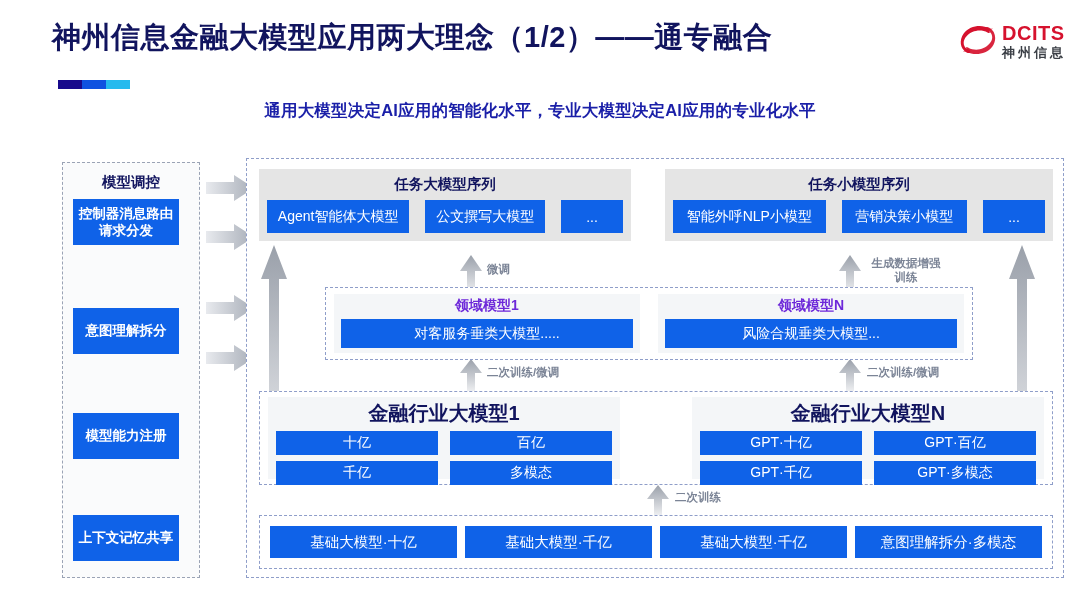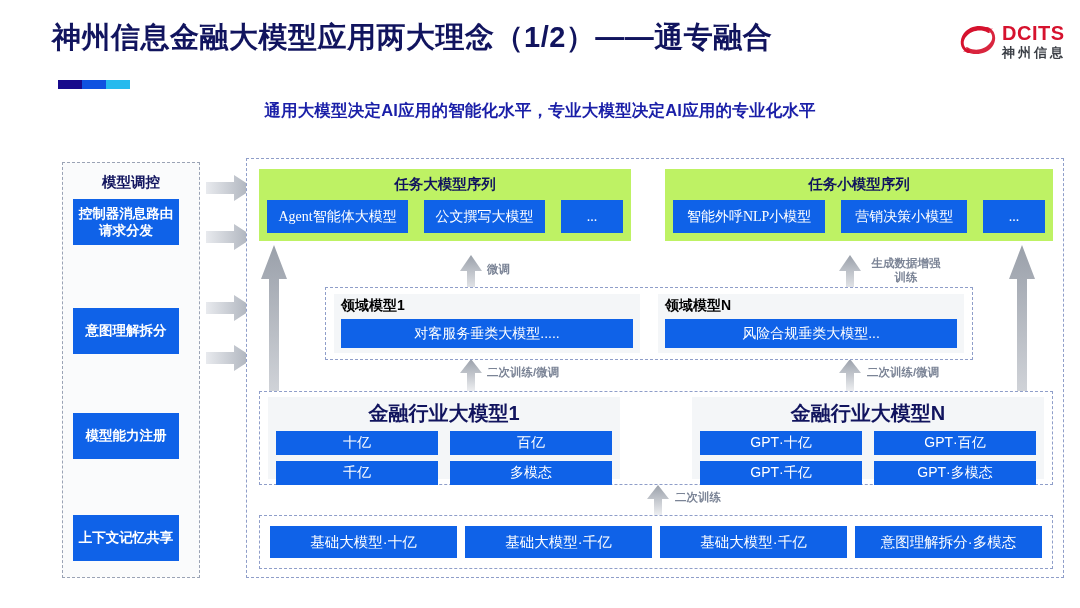--- a/index.html
+++ b/index.html
@@ -62,23 +62,22 @@
   .ar4 { left:206px; top:345px; }
 
   
   .outer {
     position:absolute; left:246px; top:158px; width:818px; height:420px;
     border:1.4px dashed #8f9ec9; background:#fff;
   }
 
   
   .seq {
-    position:absolute; top:10px; background:#bef264;
+    position:absolute; top:10px; background:#e5e5e5;
     padding:6px 8px 8px 8px;
-    font-family:Liberation Serif, serif;
   }
   .seq-left  { left:12px;  width:372px; }
   .seq-right { left:418px; width:388px; }
   .seq-title {
     text-align:center; font-size:14.5px; font-weight:bold; color:#11145e;
     margin-bottom:6px;
   }
   .seq-row { display:flex; gap:16px; }
   .chip {
     background:#0f62e8; color:#fff; font-size:14px;
@@ -89,21 +88,21 @@
   .chip.ell { width:62px; flex:0 0 62px; }
 
   
   .domain-band {
     position:absolute; left:78px; top:128px; width:648px; height:73px;
     border:1.2px dashed #8f9ec9; background:#fff;
     display:flex; gap:18px; padding:6px 8px;
   }
   .domain-card { flex:1; background:#f4f6f8; padding:3px 7px 6px 7px; }
   .domain-title {
-    text-align:left; font-size:14px; font-weight:bold; color:#000000; margin-bottom:4px;
+    text-align:center; font-size:14px; font-weight:bold; color:#6d28d9; margin-bottom:4px;
   }
   .domain-chip {
     background:#0f62e8; color:#fff; font-size:14px; height:29px;
     display:flex; align-items:center; justify-content:center;
   }
 
   
   .ind-band {
     position:absolute; left:12px; top:232px; width:794px; height:94px;
     border:1.2px dashed #8f9ec9; background:#fff;

